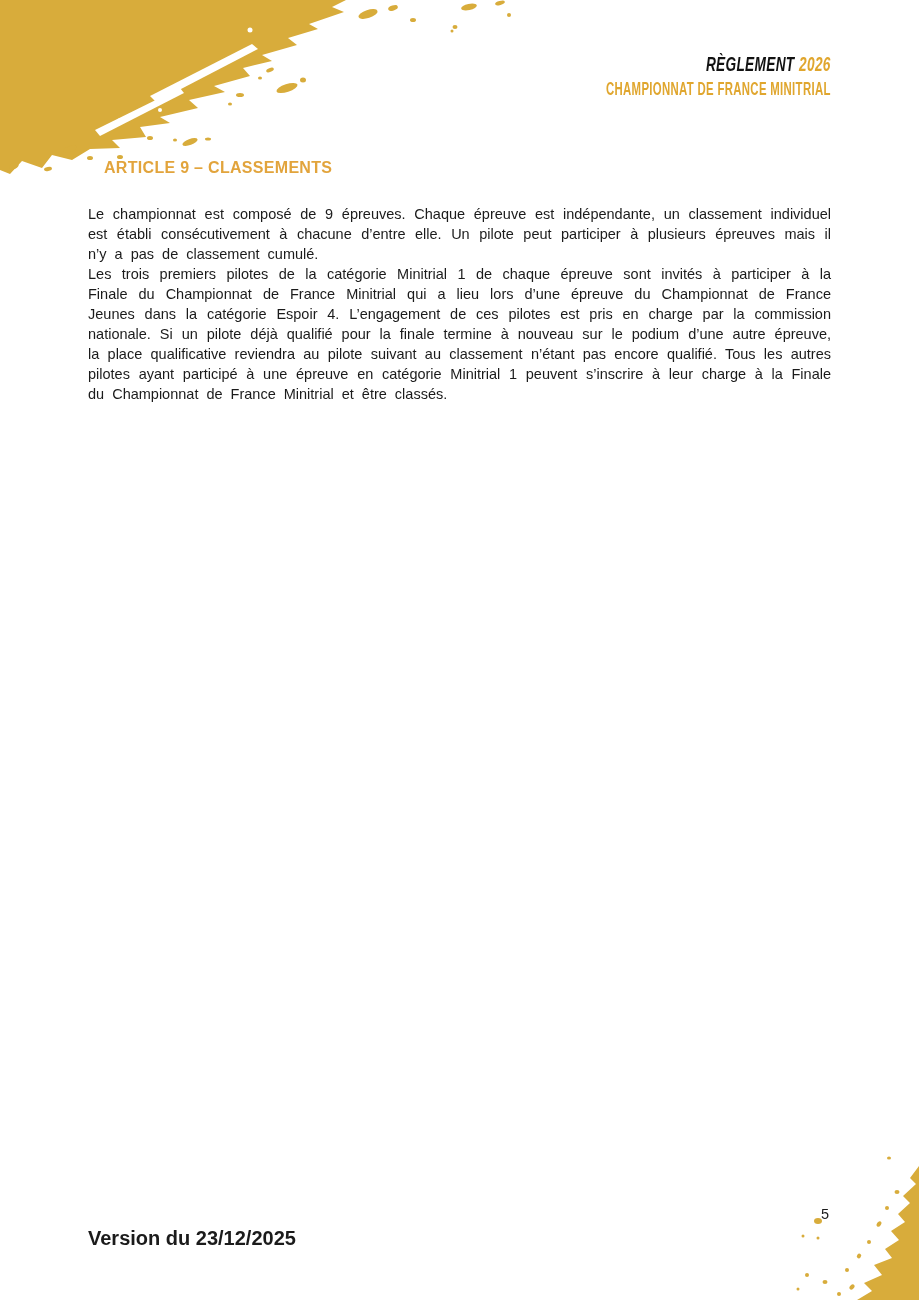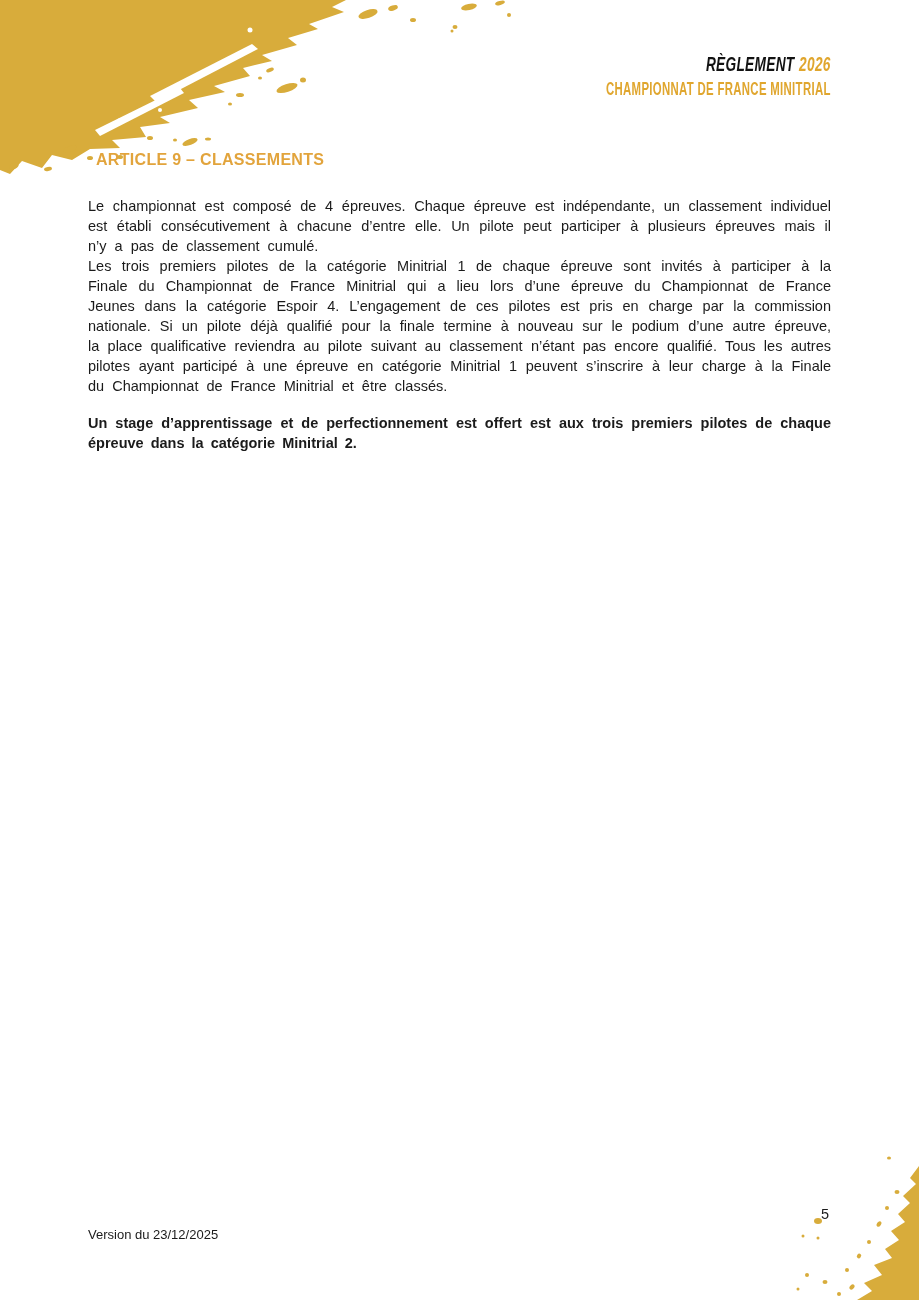--- a/index.html
+++ b/index.html
@@ -41,39 +41,39 @@
     letter-spacing:0.5px;white-space:nowrap;
     color:var(--header-gold);
   }
 
   
   .content{
     position:absolute;left:88px;top:143px;width:743px;
     color:var(--text-color);
   }
   .article-title{
-    margin:8px;
+    margin:16px;
     font-size:16px;font-weight:700;letter-spacing:0.3px;
     color:var(--title-gold);
   }
   .content p{
     margin:0;
     font-size:14.5px;line-height:20px;
     text-align:justify;
     word-spacing:4px;
   }
   .para-first{margin-top:27px !important;}
   .para-gap{margin-top:19px !important;}
   .stage-block{margin-top:17px;}
   .stage-block p{font-weight:700;word-spacing:3px;}
 
   
   .footer-version{
     position:absolute;left:88px;top:1227px;
-    font-size:13px;color:var(--text-color);
+    font-size:20px;color:var(--text-color);font-weight:bold;
   }
   .footer-pagenum{
     position:absolute;left:821px;top:1206px;
     font-size:14.5px;color:var(--text-color);
   }
 </style>
 </head>
 <body>
 
 <div class="page">
@@ -142,26 +142,25 @@
   <header class="header">
     <div class="header-line1">
       <span>RÈGLEMENT</span><span class="header-year">2026</span>
     </div>
     <div class="header-line2">CHAMPIONNAT DE FRANCE MINITRIAL</div>
   </header>
 
   <main class="content">
     <h1 class="article-title">ARTICLE 9 – CLASSEMENTS</h1>
 
-    <p class="para-first">Le championnat est composé de 4 épreuves. Chaque épreuve est indépendante, un classement individuel est établi consécutivement à chacune d’entre elle. Un pilote peut participer à plusieurs épreuves mais il n’y a pas de classement cumulé.</p>
+    <p class="para-first">Le championnat est composé de 9 épreuves. Chaque épreuve est indépendante, un classement individuel est établi consécutivement à chacune d’entre elle. Un pilote peut participer à plusieurs épreuves mais il n’y a pas de classement cumulé.</p>
 
 
     <p>Les trois premiers pilotes de la catégorie Minitrial 1 de chaque épreuve sont invités à participer à la Finale du Championnat de France Minitrial qui a lieu lors d’une épreuve du Championnat de France Jeunes dans la catégorie Espoir 4. L’engagement de ces pilotes est pris en charge par la commission nationale. Si un pilote déjà qualifié pour la finale termine à nouveau sur le podium d’une autre épreuve, la place qualificative reviendra au pilote suivant au classement n’étant pas encore qualifié. Tous les autres pilotes ayant participé à une épreuve en catégorie Minitrial 1 peuvent s’inscrire à leur charge à la Finale du Championnat de France Minitrial et être classés.</p>
 
     <div class="stage-block">
-      <p>Un stage d’apprentissage et de perfectionnement est offert est aux trois premiers pilotes de chaque épreuve dans la catégorie Minitrial 2.</p>
     </div>
   </main>
 
   <div class="footer-version">Version du 23/12/2025</div>
   <div class="footer-pagenum">5</div>
 
 </div>
 
 </body></html>

